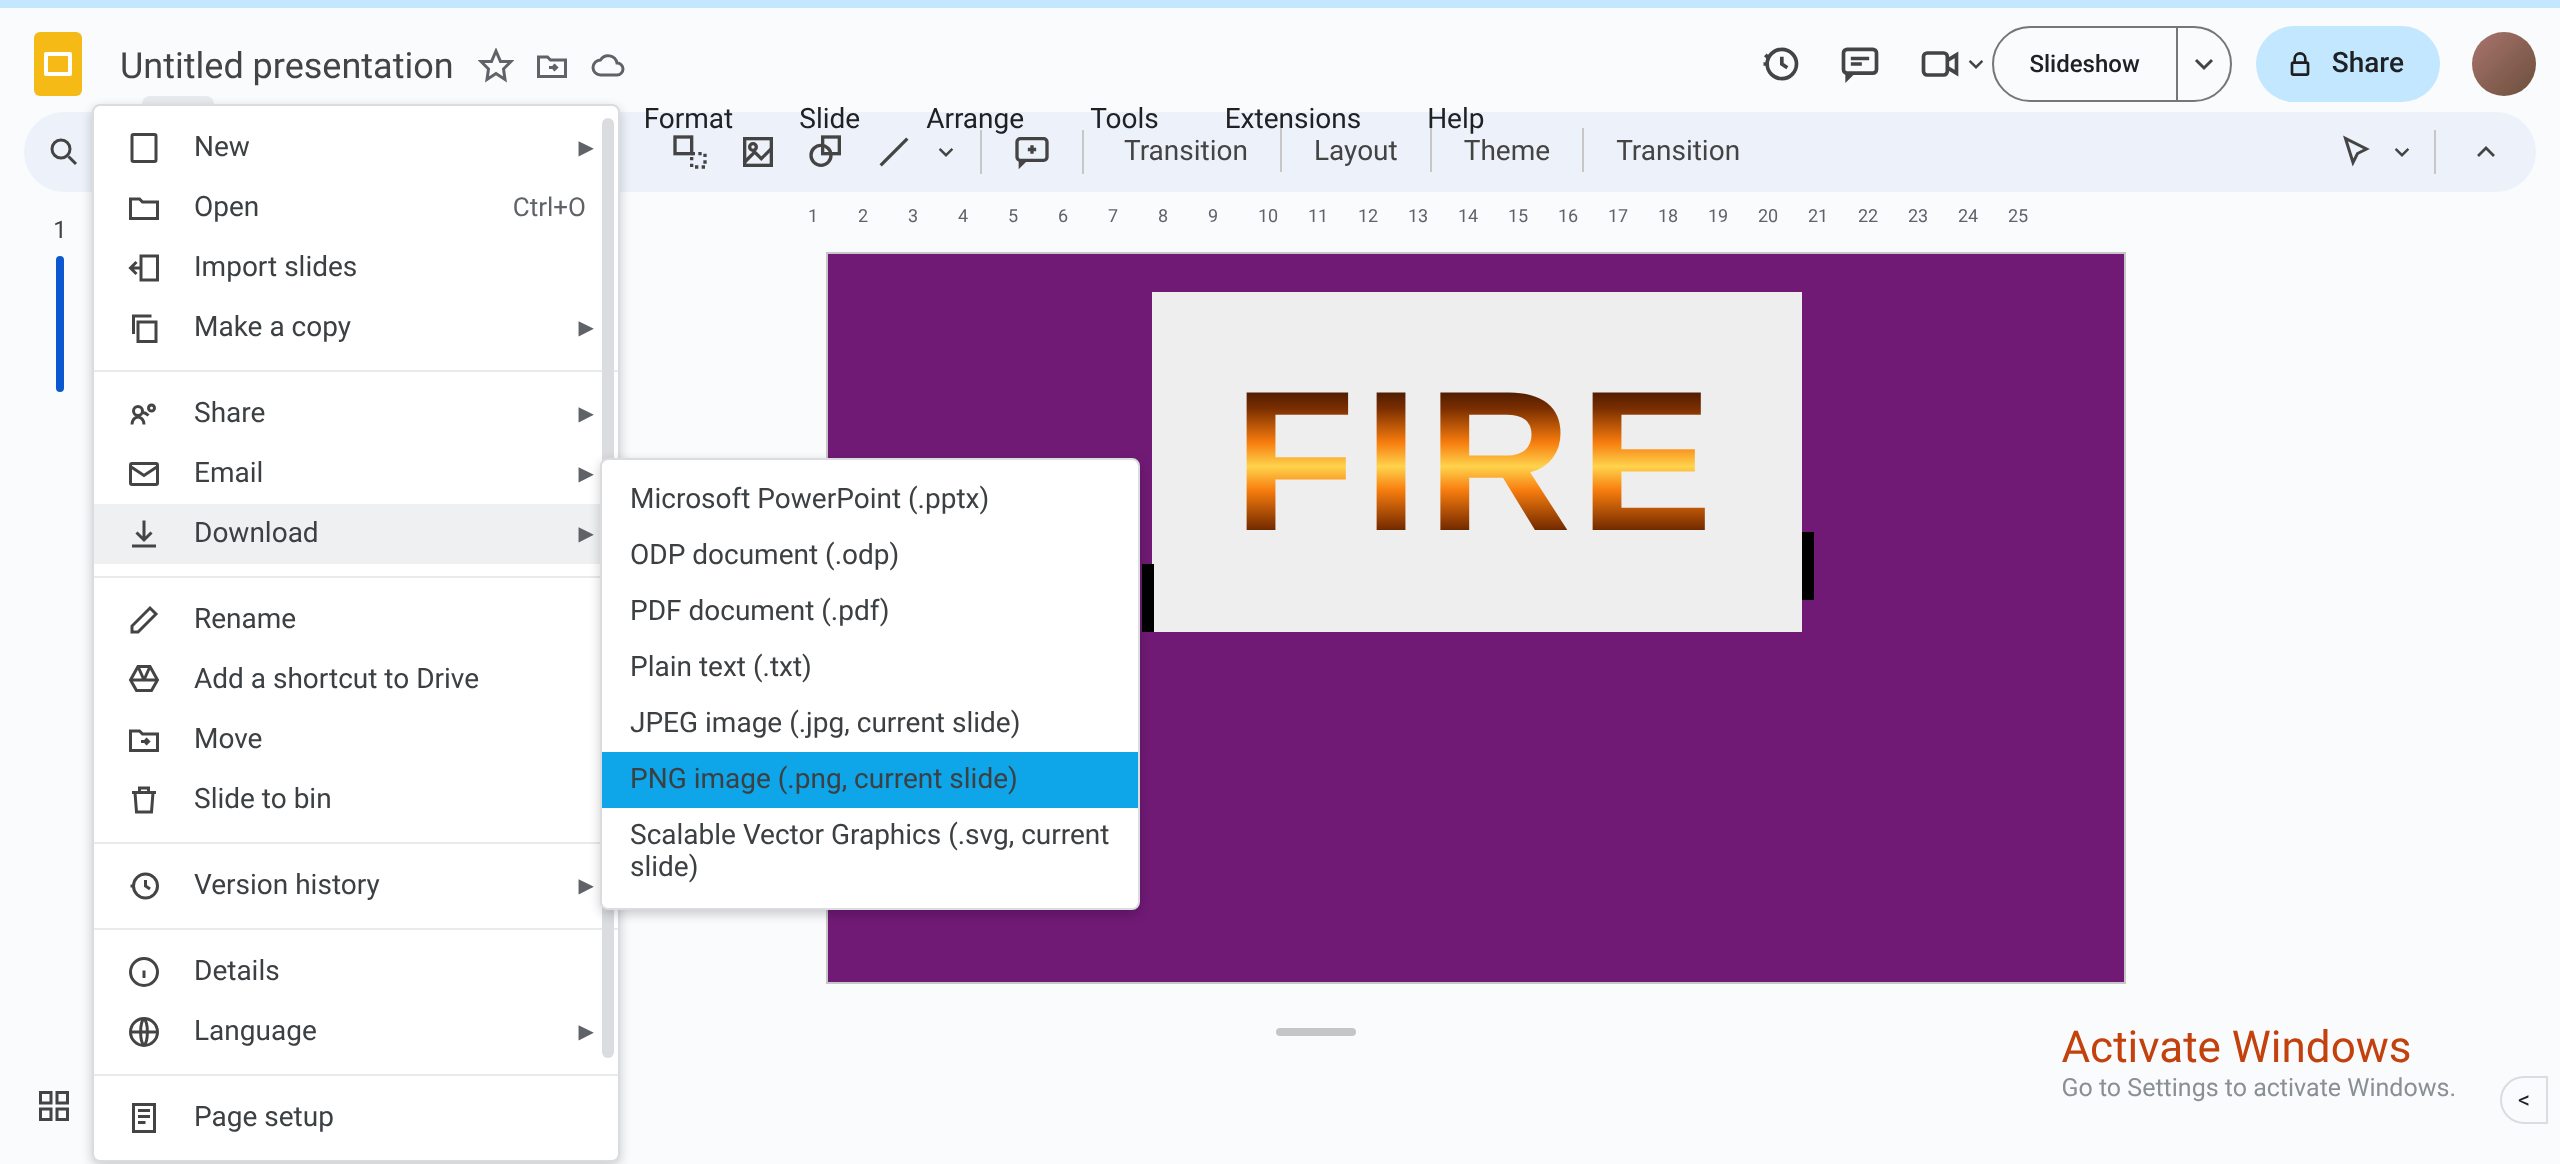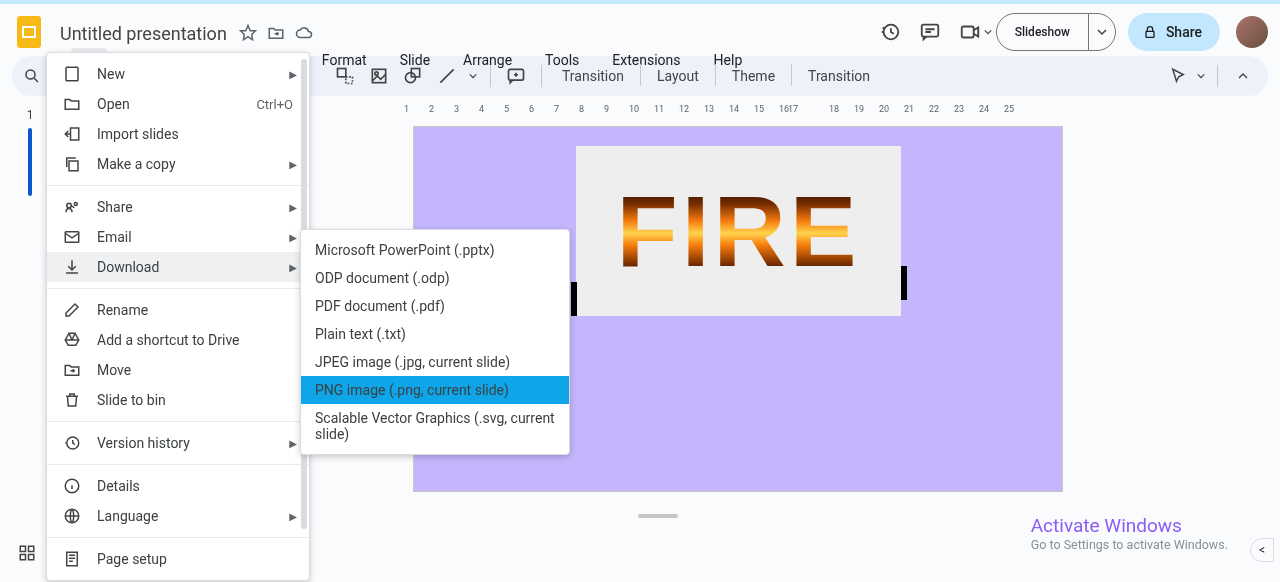--- a/index.html
+++ b/index.html
@@ -30,21 +30,21 @@
   .toolbar-right { margin-left:auto; display:flex; gap:4px; align-items:center;}
   
   .work { display:flex; height:calc(582px - 56px - 40px - 4px); padding:6px 12px 0 12px; gap:0;}
   .left { width:36px; display:flex; flex-direction:column; align-items:center; padding-top:6px; gap:6px;}
   .slide-num { font-size:12px; color:#444;}
   .thumb { width:4px; height:68px; border:2px solid #0b57d0; border-radius:6px;}
   .canvas-area { flex:1; position:relative; overflow:hidden; }
   .ruler { height:18px; position:relative; margin-left:340px; }
   .ruler-ticks { position:absolute; left:0; top:0; width:700px; height:100%; font-size:9px; color:#5f6368;}
   .ruler-ticks span { position:absolute; top:2px; }
-  .slide { position:absolute; left:365px; top:24px; width:650px; height:366px; background:#c4b5fd; border:1px solid #c7c7c7;}
+  .slide { position:absolute; left:365px; top:24px; width:650px; height:366px; background:#701a75; border:1px solid #c7c7c7;}
   .fire-obj { position:absolute; left:162px; top:19px; width:325px; height:170px; background:#eee; display:flex; align-items:center; justify-content:center;}
   .fire-text { font-size:100px; font-weight:900; font-family: Arial Black, Arial, sans-serif; letter-spacing:4px;
      background: linear-gradient(180deg,#2b0e00 0%,#7a2e00 18%,#f77d0e 38%,#ffd34d 52%,#f77d0e 66%,#7a2e00 88%,#1a0700 100%);
      -webkit-background-clip:text; background-clip:text; color:transparent; line-height:0.85;}
   .sel-handle { position:absolute; width:6px; height:34px; background:#000;}
   .sel-left { left:157px; top:155px;}
   .sel-right { left:487px; top:139px;}
   .notes-bar { position:absolute; bottom:28px; left:46px; right:26px; height:24px; display:flex; align-items:center; color:#5f6368;}
   .notes-handle { position:absolute; left:50%; bottom:60px; width:40px; height:4px; background:#c4c7c5; border-radius:2px; transform:translateX(-50%);}
   .grid-btn { position:absolute; left:18px; bottom:20px; color:#444;}
@@ -61,21 +61,21 @@
   .fm-arrow { position:absolute; right:12px; color:#5f6368; font-size:10px;}
   .scroll-track { position:absolute; right:2px; top:6px; bottom:6px; width:6px;}
   .scroll-thumb { position:absolute; right:0; top:0; width:6px; height:470px; background:#dadce0; border-radius:3px;}
 
   
   .sub-menu { position:absolute; left:300px; top:229px; width:270px; background:#fff; border:1px solid #dadce0; border-radius:4px; box-shadow:0 2px 6px rgba(0,0,0,.2); padding:6px 0; z-index:101;}
   .sm-item { padding:6px 14px; font-size:14px; color:#3c4043; cursor:pointer;}
   .sm-item.hover { background:#0ea5e9;}
 
   .activate { position:absolute; right:52px; bottom:30px; text-align:left; color:#8a8f93;}
-  .activate .a1 { font-size:19px; color:#8b5cf6;}
+  .activate .a1 { font-size:22px; color:#c2410c;}
   .activate .a2 { font-size:12.5px;}
 
   svg { display:block; }
 </style>
 </head>
 <body>
 
 <div class="top-bar"></div>
 
 <div class="header">
@@ -253,21 +253,21 @@
           <span style="left: 166px;">7</span>
           <span style="left: 191px;">8</span>
           <span style="left: 216px;">9</span>
           <span style="left: 241px;">10</span>
           <span style="left: 266px;">11</span>
           <span style="left: 291px;">12</span>
           <span style="left: 316px;">13</span>
           <span style="left: 341px;">14</span>
           <span style="left: 366px;">15</span>
           <span style="left: 391px;">16</span>
-          <span style="left: 400px;">17</span>
+          <span style="left: 416px;">17</span>
           <span style="left: 441px;">18</span>
           <span style="left: 466px;">19</span>
           <span style="left: 491px;">20</span>
           <span style="left: 516px;">21</span>
           <span style="left: 541px;">22</span>
           <span style="left: 566px;">23</span>
           <span style="left: 591px;">24</span>
           <span style="left: 616px;">25</span>
         </div>
     </div>

